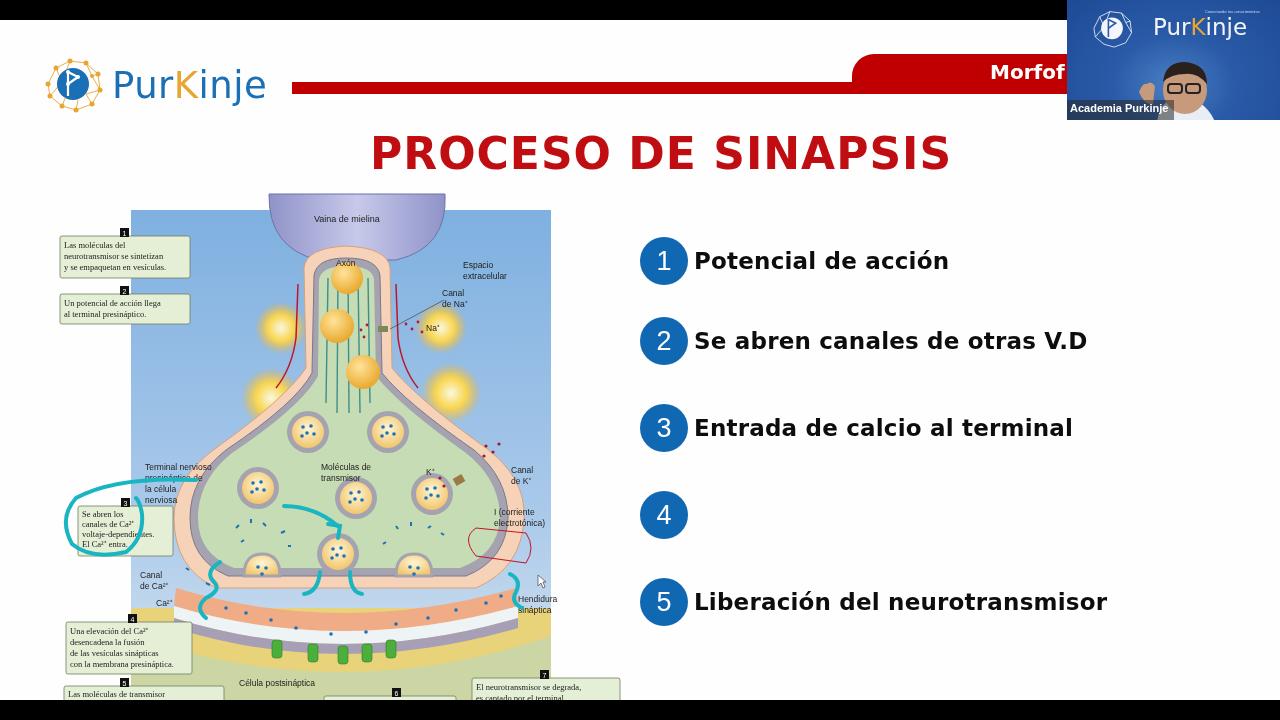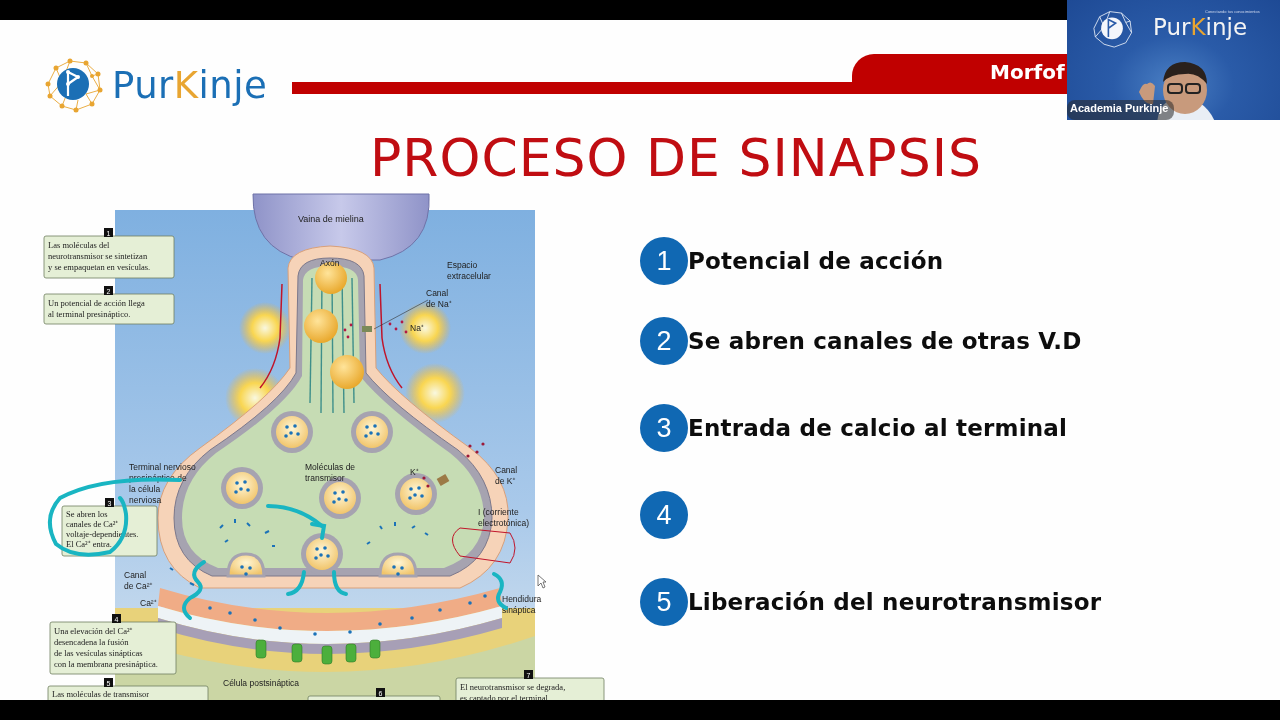--- a/index.html
+++ b/index.html
@@ -16,37 +16,37 @@
   .logo-brain { width: 62px; height: 58px; position: relative; }
   .logo-word { font-family: "DejaVu Sans", sans-serif; font-size: 37px; color: #1b6fb5; letter-spacing: 0.5px; margin-left: 8px; font-weight: normal; }
   .logo-word .k { color: #e8a531; }
 
   
   .red-line { position: absolute; left: 292px; top: 62px; width: 800px; height: 12px; background: #c00000; }
   .red-tab { position: absolute; left: 852px; top: 34px; width: 440px; height: 38px; background: #c00000; border-radius: 22px 0 0 0; }
   .red-tab-text { position: absolute; left: 990px; top: 40px; color: #fff; font-weight: bold; font-size: 20px; font-family: "DejaVu Sans", sans-serif; text-align: right; }
 
   
-  .title { position: absolute; left: 370px; top: 108px; font-family: "DejaVu Sans", sans-serif; font-weight: normal; font-size: 52px; color: #c00d12; letter-spacing: 1px; }
-
-  
-  .diagram { position: absolute; left: 40px; top: 168px; width: 570px; height: 520px; }
+  .title { position: absolute; left: 370px; top: 108px; font-family: "DejaVu Sans", sans-serif; font-weight: bold; font-size: 44px; color: #c00d12; letter-spacing: 1px; }
+
+  
+  .diagram { position: absolute; left: 56px; top: 168px; width: 570px; height: 520px; }
 
   
   .steps { position: absolute; left: 640px; top: 216px; width: 460px; }
   .step { position: absolute; left: 0; display: flex; align-items: center; height: 50px; }
   .step-num { width: 48px; height: 48px; border-radius: 50%; background: #1068b3; color: #fff; font-size: 27px; display: flex; align-items: center; justify-content: center; font-family: "Liberation Sans", sans-serif; }
-  .step-text { font-family: "DejaVu Sans", sans-serif; font-weight: bold; font-size: 23px; color: #0d0d0d; white-space: nowrap; letter-spacing: 0.2px; }
+  .step-text { font-family: "DejaVu Sans", sans-serif; font-weight: bold; font-size: 23px; color: #0d0d0d; margin-left: 6px; white-space: nowrap; letter-spacing: 0.2px; }
 
   
   .webcam { position: absolute; left: 1067px; top: 0; width: 213px; height: 120px; background: radial-gradient(ellipse at 50% 70%, #4a7fc4 0%, #2a5ba8 40%, #1e4a95 100%); overflow: hidden; }
   .webcam-logo-word { position: absolute; left: 86px; top: 14px; font-family: "DejaVu Sans", sans-serif; font-size: 23px; color: #f4f4f4; }
   .webcam-logo-word .k { color: #e8a531; }
   .webcam-tagline { position: absolute; left: 138px; top: 9px; font-size: 4px; color: #cfd9ee; }
-  .webcam-name { position: absolute; left: 0; bottom: 0; height: 20px; padding: 2px 6px 0 3px; background: rgba(40,40,40,0.55); color: #fff; font-weight: bold; font-size: 11px; font-family: "Liberation Sans", sans-serif; border-radius: 8px; }
+  .webcam-name { position: absolute; left: 0; bottom: 0; height: 20px; padding: 2px 6px 0 3px; background: rgba(40,40,40,0.55); color: #fff; font-weight: bold; font-size: 11px; font-family: "Liberation Sans", sans-serif; }
   .person { position: absolute; left: 50px; top: 52px; width: 110px; height: 75px; }
 
   .cursor { position: absolute; left: 537px; top: 554px; }
 </style>
 </head>
 <body>
 
 <div class="letterbox-top"></div>
 
 <div class="slide">

